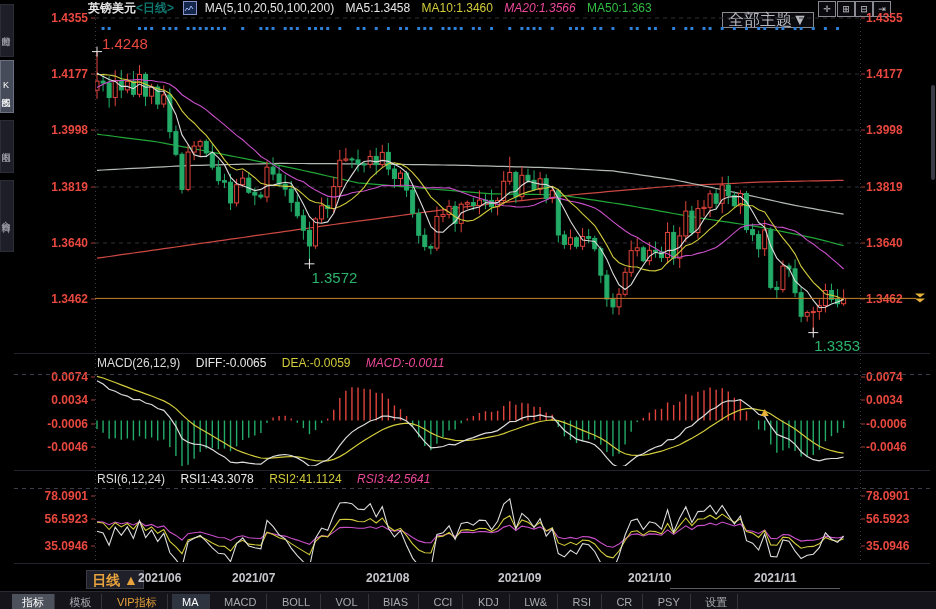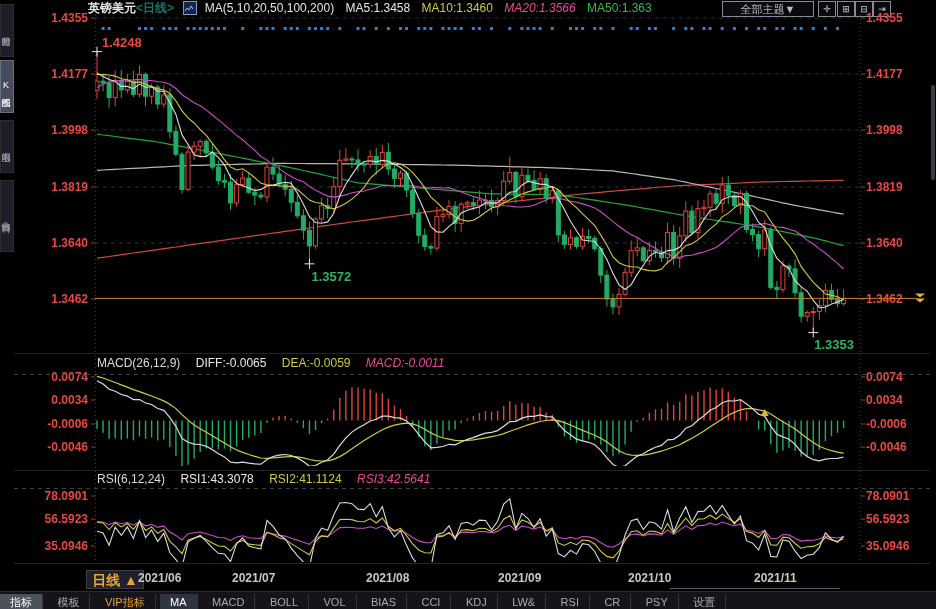--- a/index.html
+++ b/index.html
@@ -13,42 +13,42 @@
   .side-tab.active{background:#454b58;color:#fff;border-color:#6a7080;}
   
   .hdr{position:absolute;left:88px;top:0;height:16px;font-size:12px;white-space:nowrap;color:#ddd;}
   .hdr span{vertical-align:top;line-height:16px;}
   .t-sym{color:#e8e8e8;font-weight:bold;}
   .t-per{color:#0f766e;font-weight:bold;}
   .chart-ico{display:inline-block;width:12px;height:12px;margin:1px 4px 0 6px;border:1px solid #8a93c8;background:#15264d;}
   .ma-lab{color:#e4e4e4;}
   .c-white{color:#e8e8e8;} .c-yel{color:#d2cb3c;} .c-mag{color:#ec4899;font-style:italic;} .c-grn{color:#33bb44;}
   .mv{margin-left:8px;}
-  .theme-btn{position:absolute;left:722px;top:1px;width:90px;height:14px;border:1px solid #8a8a92;
-             color:#b8b8c0;font-size:11px;line-height:14px;text-align:center;background:#0a0a0e;cursor:pointer;}
+  .theme-btn{position:absolute;left:722px;top:12px;width:90px;height:14px;border:1px solid #8a8a92;
+             color:#b8b8c0;font-size:16px;line-height:14px;text-align:center;background:#0a0a0e;cursor:pointer;}
   .win-ico{position:absolute;top:1px;width:16px;height:14px;border:1px solid #8a8a92;color:#c8c8d0;
            font-size:9px;line-height:14px;text-align:center;background:#0a0a0e;cursor:pointer;}
   
   .axl{position:absolute;font-weight:bold;font-size:12px;color:#e8483f;line-height:12px;}
   .axl.L{left:20px;width:68px;text-align:right;}
   .axl.R{left:866px;width:66px;text-align:left;}
   
   .pane-h{position:absolute;left:97px;font-size:12px;white-space:nowrap;color:#dcdcdc;}
   .pane-h span{margin-right:12px;}
   
-  .ann{position:absolute;font-size:13px;font-weight:bold;white-space:nowrap;}
+  .ann{position:absolute;font-size:15px;font-weight:normal;white-space:nowrap;}
   .ann.red{color:#e8483f;} .ann.grn{color:#2cb36a;}
   
   .period-btn{position:absolute;left:86px;top:570px;width:58px;height:19px;background:#20202a;
               border:1px solid #3c3c46;color:#e8a33d;font-weight:bold;font-size:14px;line-height:19px;
               text-align:center;box-sizing:border-box;cursor:pointer;}
   .month{position:absolute;top:571px;font-size:12px;font-weight:bold;color:#c6c6cc;}
   
   .toolbar{position:absolute;left:0;top:591px;width:936px;height:18px;background:#14141a;
-           border-top:1px solid #2a2a33;white-space:nowrap;box-sizing:border-box;}
+           border-top:1px solid #2a2a33;white-space:nowrap;padding-left:12px;box-sizing:border-box;}
   .tb{display:inline-block;padding:0 10px;height:17px;line-height:17px;font-size:11px;color:#a9a9b2;
       border-right:1px solid #34343e;cursor:pointer;}
   .tb.sel-sec{background:#4c515c;color:#fff;}
   .tb.vip{color:#e8a33d;}
   .tb.active{background:#2e3440;color:#fff;}
   .red-mark{position:absolute;left:0;top:593px;color:#b7342c;font-size:11px;line-height:12px;}
   
   .vscroll{position:absolute;left:931px;top:85px;width:4px;height:95px;background:#3c3c46;border-radius:2px;cursor:pointer;}
   .hscroll{position:absolute;left:670px;top:588px;width:170px;height:1px;background:#5a5a66;cursor:pointer;}
   svg.chart{position:absolute;left:0;top:0;pointer-events:none;}

